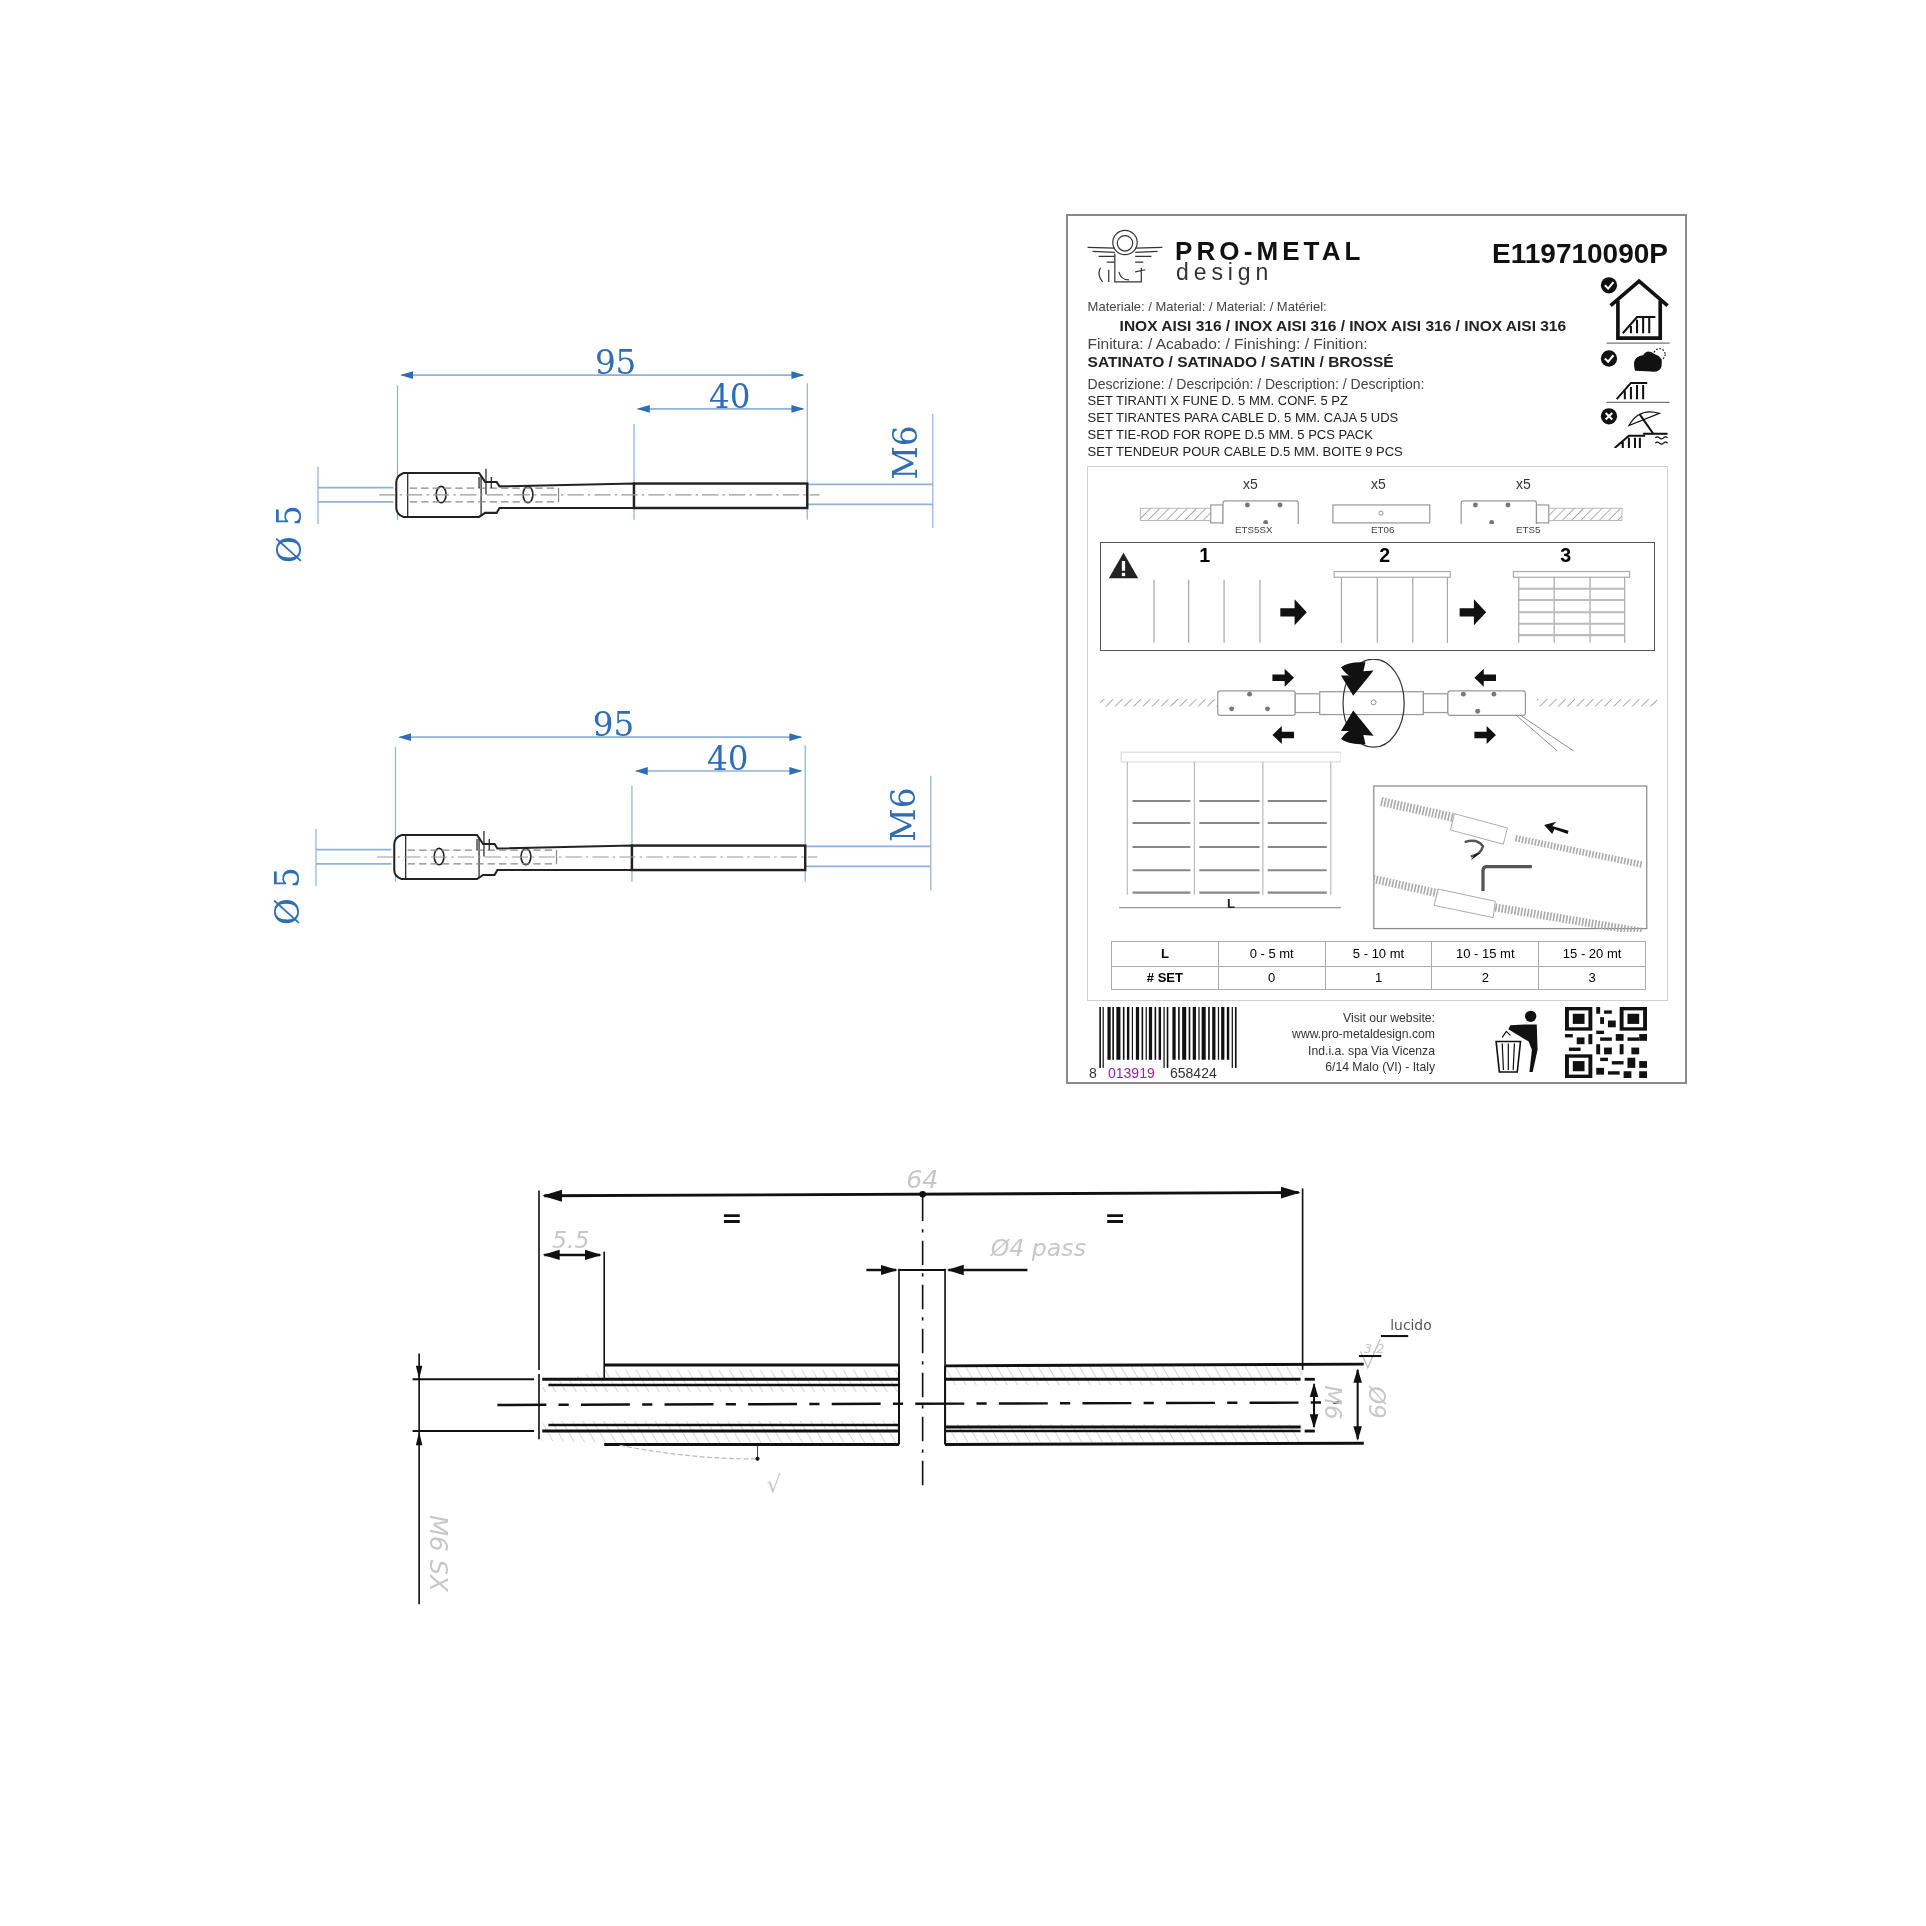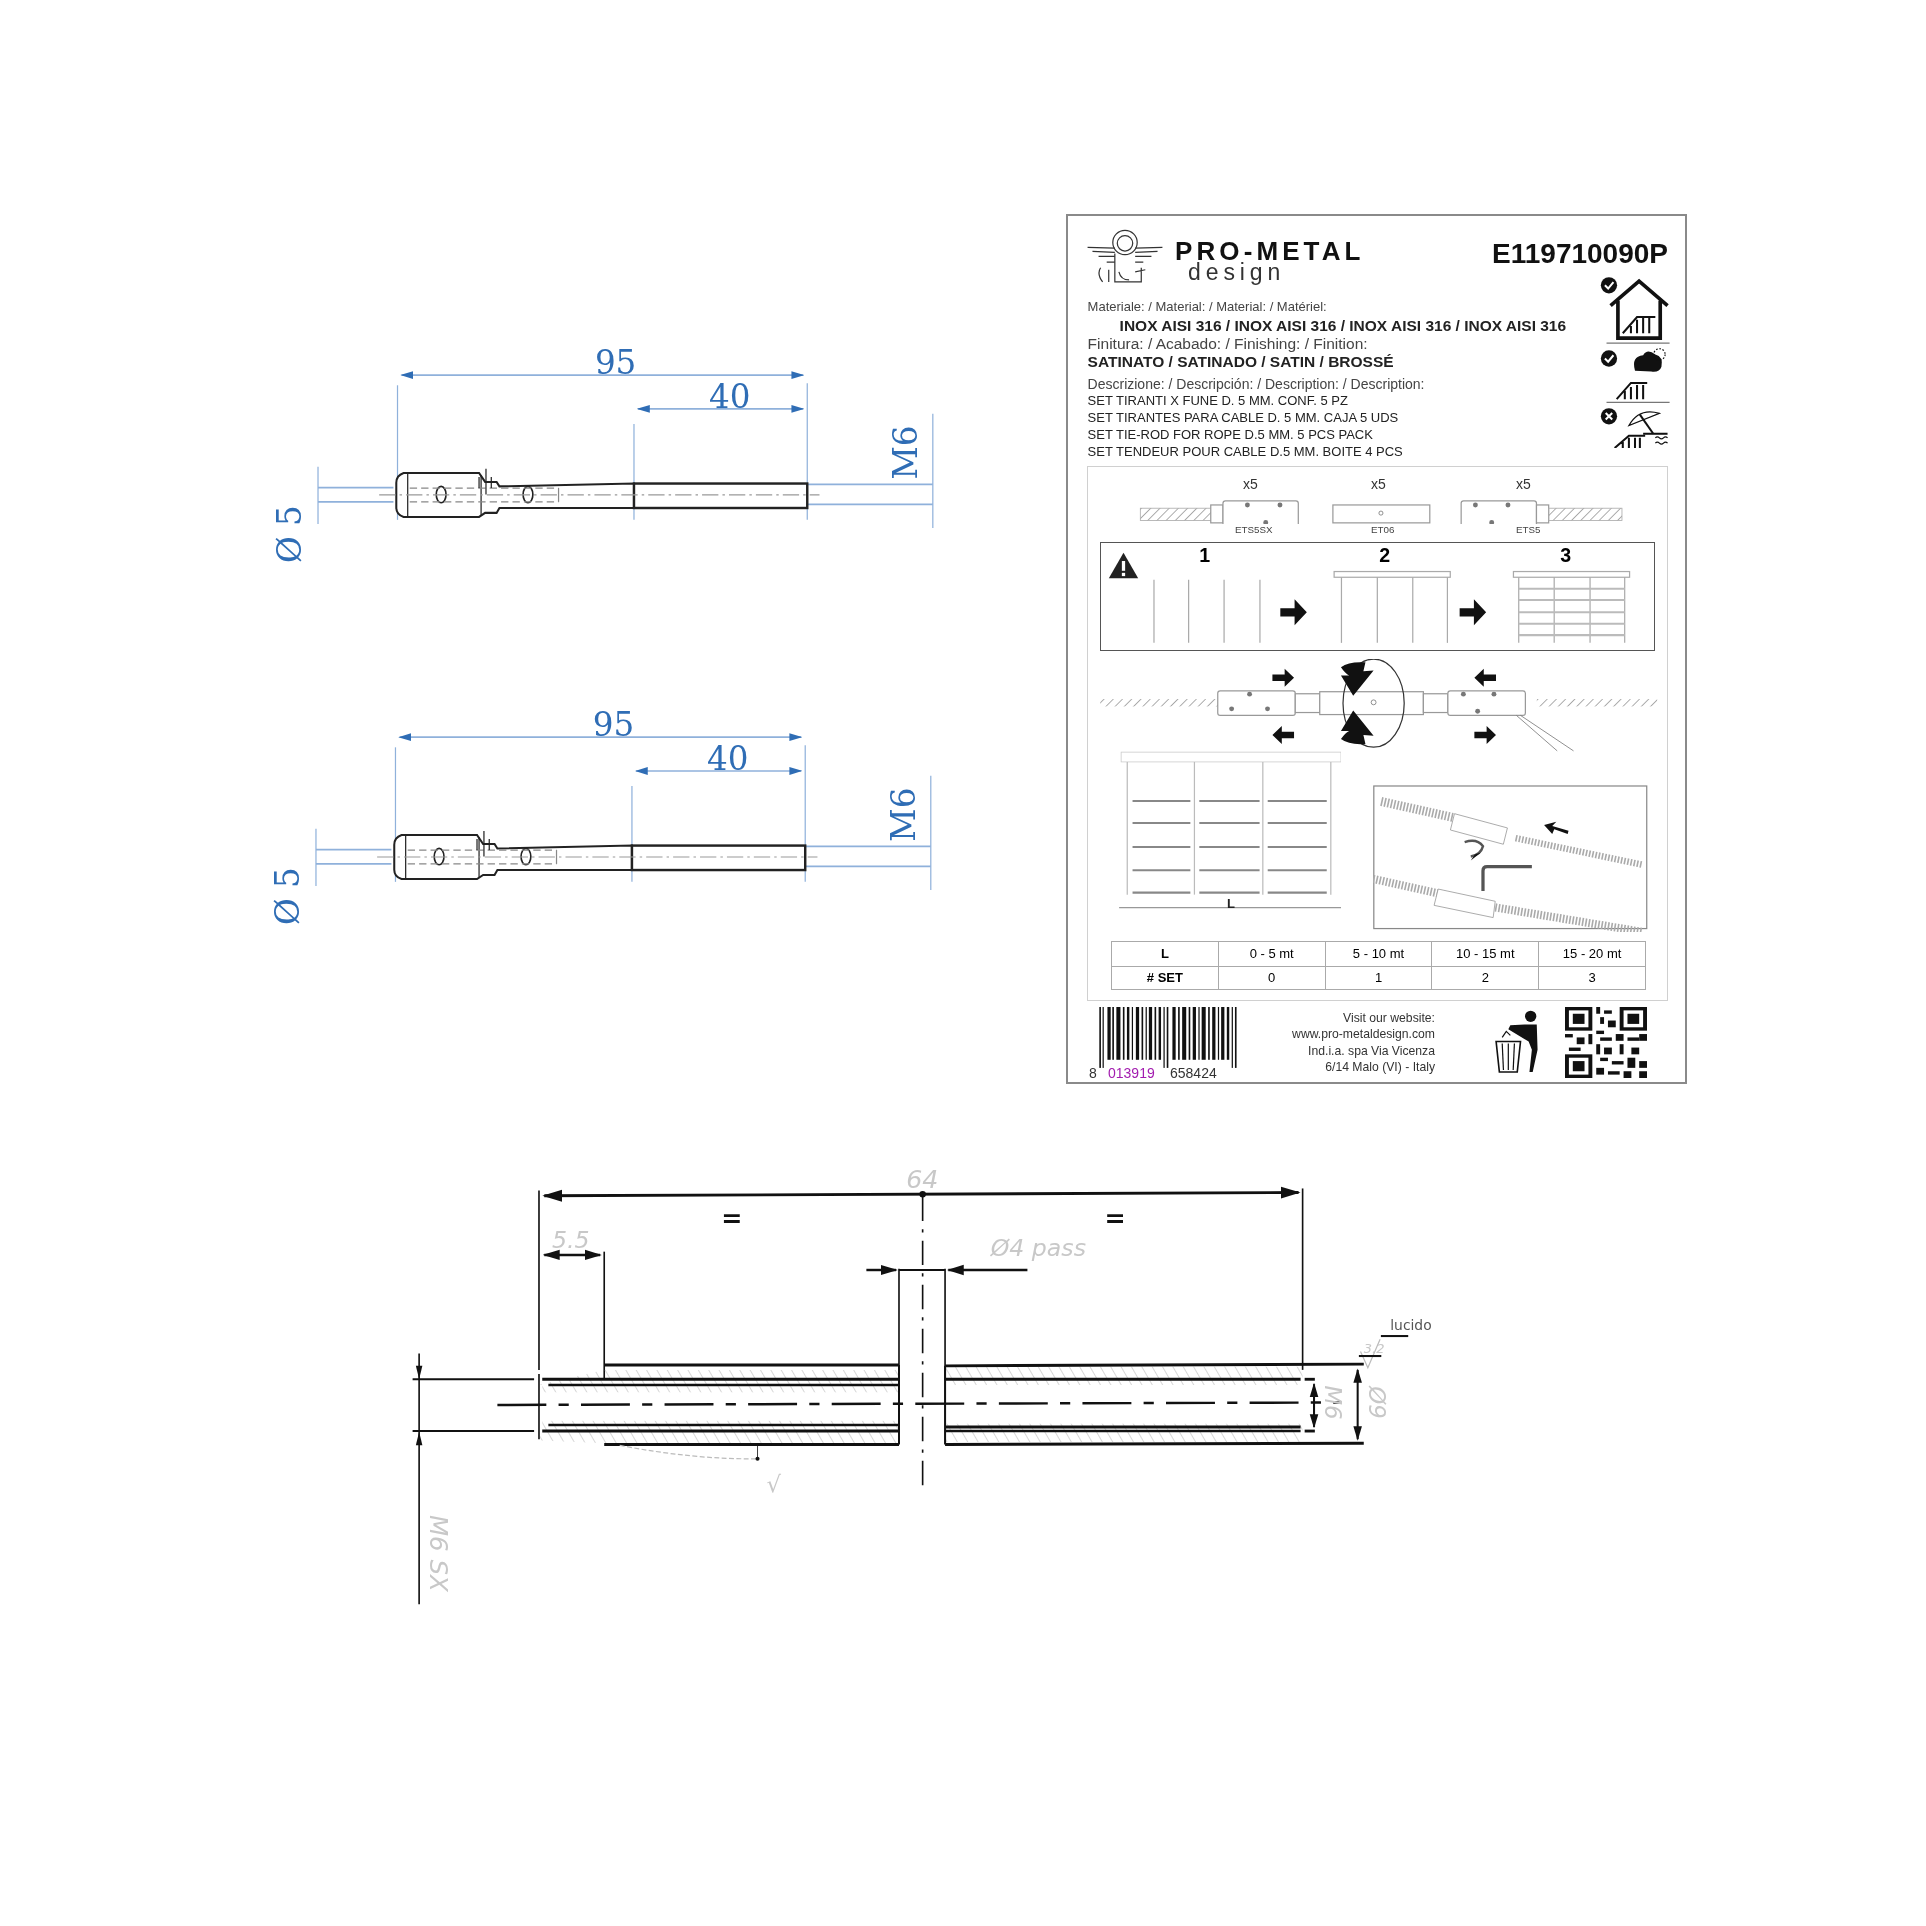--- a/index.html
+++ b/index.html
@@ -172,33 +172,33 @@
 
   <svg style="position:absolute;left:16.3px;top:6.5px;" width="82" height="61" viewBox="0 0 200 150">
     <g fill="none" stroke="#333" stroke-width="3">
       <circle cx="100" cy="48" r="30"></circle>
       <circle cx="100" cy="50" r="19"></circle>
       <path d="M8,60 L75,62 M125,62 L192,60 M20,70 L75,72 M125,72 L180,70 M35,82 L75,82 M125,82 L165,82 M55,96 L75,96 M125,96 L145,96"></path>
       <path d="M75,75 L75,145 L140,145 L140,110 M40,110 Q30,125 45,145 M60,115 L60,145 M85,120 Q90,140 110,140 M150,115 L125,120"></path>
     </g>
   </svg>
   <div class="label-txt" style="position:absolute;left:107px;top:19.6px;font-size:26px;font-weight:bold;letter-spacing:4.1px;color:#111;">PRO-METAL</div>
-  <div class="label-txt" style="position:absolute;left:120px;top:43px;font-size:23px;letter-spacing:4.9px;color:#333;">design</div>
+  <div class="label-txt" style="position:absolute;left:108px;top:43px;font-size:23px;letter-spacing:4.9px;color:#333;">design</div>
   <div class="label-txt" style="position:absolute;right:17px;top:22px;font-size:28px;font-weight:bold;color:#111;">E119710090P</div>
 
   <div class="cond" style="position:absolute;left:19.6px;top:83px;width:497px;color:#222;">
     <div style="font-size:13px;height:18px;color:#444;">Materiale: / Material: / Material: / Matériel:</div>
     <div style="font-size:15.5px;font-weight:bold;height:18px;padding-left:32px;">INOX AISI 316 / INOX AISI 316 / INOX AISI 316 / INOX AISI 316</div>
     <div style="font-size:15.5px;height:18px;color:#444;">Finitura: / Acabado: / Finishing: / Finition:</div>
     <div style="font-size:15.5px;font-weight:bold;height:23px;">SATINATO / SATINADO / SATIN / BROSSÉ</div>
     <div style="font-size:14px;height:17px;color:#444;">Descrizione: / Descripción: / Description: / Description:</div>
     <div style="font-size:13px;height:17px;">SET TIRANTI X FUNE D. 5 MM. CONF. 5 PZ</div>
     <div style="font-size:13px;height:17px;">SET TIRANTES PARA CABLE D. 5 MM.  CAJA 5 UDS</div>
     <div style="font-size:13px;height:17px;">SET TIE-ROD FOR ROPE D.5 MM. 5 PCS PACK</div>
-    <div style="font-size:13px;height:17px;">SET TENDEUR POUR CABLE D.5 MM. BOITE 4 PCS</div>
+    <div style="font-size:13px;height:17px;">SET TENDEUR POUR CABLE D.5 MM. BOITE 9 PCS</div>
   </div>
 
   <svg style="position:absolute;left:526px;top:53px;" width="82" height="179" viewBox="0 0 200 440">
     <g>
       <circle cx="36" cy="40" r="20" fill="#111"></circle>
         <path d="M26,40 L34,48 L47,32" stroke="#fff" stroke-width="5" fill="none"></path>
       <path d="M40,90 L110,30 L180,90 M58,78 L58,170 L162,170 L162,78" fill="none" stroke="#111" stroke-width="9"></path>
       <path d="M70,158 L105,118 L150,118 M90,140 L90,158 M105,125 L105,158 M120,120 L120,158 M135,120 L135,158" stroke="#111" stroke-width="5" fill="none"></path>
     </g>
     <line x1="30" y1="182" x2="185" y2="182" stroke="#777" stroke-width="3"></line>

